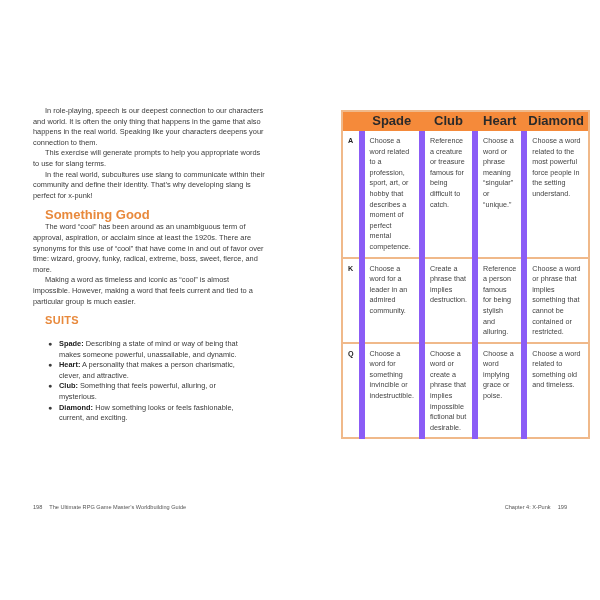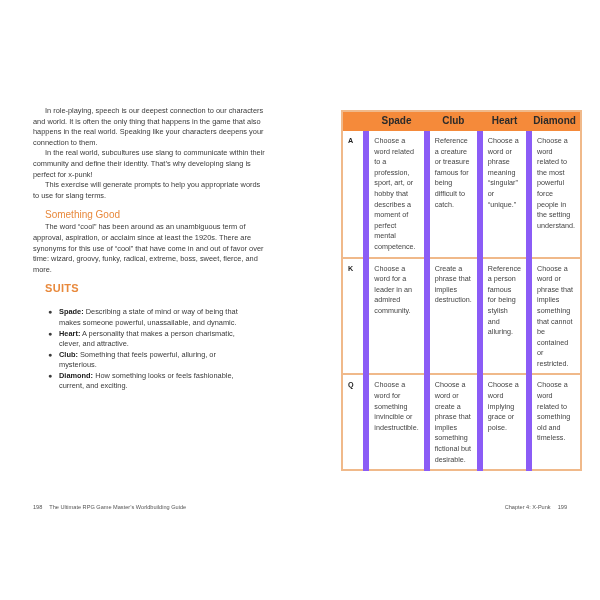--- a/index.html
+++ b/index.html
@@ -1,50 +1,51 @@
 <!DOCTYPE html>
 <html><head>
 <meta charset="utf-8">
 <style>
   html, body { margin:0; padding:0; }
   body { width:600px; height:600px; background:#ffffff; position:relative; overflow:hidden;
          font-family:"Liberation Sans", sans-serif; color:#3a3a3a; }
   .left { position:absolute; left:33px; top:106px; width:232px; font-size:7.4px; line-height:10.6px; }
   .left p { margin:0; text-indent:12px; }
-  .left h3 { margin:8px 0 1px 12px; font-size:10px; line-height:12px; color:#e8893c; font-weight:normal; }
+  .left h3 { margin:8px 0 1px 12px; font-size:13px; line-height:12px; color:#e8893c; font-weight:bold; }
   .left h4 { margin:8px 0 1px 12px; font-size:11px; line-height:10px; color:#e8893c; font-weight:bold; letter-spacing:0.3px; }
   .left ul { margin:14px; padding:0; list-style:none; }
   .left li { position:relative; padding-left:12px; }
   .left li .bullet { position:absolute; left:1px; top:0; font-size:7px; }
   .left li b { font-weight:bold; color:#222; }
   .footer { position:absolute; top:504px; font-size:5.6px; color:#555; }
   .footer-left { left:33px; }
   .footer-right { right:33px; }
   .footer .num { margin-right:7px; }
   .footer-right .num { margin-right:0; margin-left:7px; }
 
   table.cards { position:absolute; left:341px; top:110px; width:241px; border-collapse:collapse;
                 border:2px solid #f0b98a; font-size:7.2px; line-height:10.6px; }
-  table.cards th { background:#f58a3a; color:#2a2a2a; font-weight:bold; height:19px; padding:0 4px; text-align:center; font-size:10px; }
+  table.cards th { background:#f58a3a; color:#2a2a2a; font-weight:bold; height:19px; padding:0 4px; text-align:center; font-size:13px; }
   table.cards th.corner { width:32px; }
   table.cards td { vertical-align:top; padding:5px 5px 4px 5px; border-left:6px solid #8b5cf6; color:#444; }
   table.cards td.rank { font-weight:bold; color:#222; border-left:none; width:28px; }
   table.cards tr.row td { border-top:2px solid #f0b98a; }
   table.cards tr.first td { border-top:none; }
 </style>
 </head>
 <body>
 
 <div class="left">
   <p>In role-playing, speech is our deepest connection to our characters and world. It is often the only thing that happens in the game that also happens in the real world. Speaking like your characters deepens your connection to them.</p>
+  <p>This exercise will generate prompts to help you appropriate words to use for slang terms.</p>
   <p>In the real world, subcultures use slang to communicate within their community and define their identity. That’s why developing slang is perfect for x-punk!</p>
-  <p>This exercise will generate prompts to help you appropriate words to use for slang terms.</p>
 
   <h3>Something Good</h3>
   <p>The word “cool” has been around as an unambiguous term of approval, aspiration, or acclaim since at least the 1920s. There are synonyms for this use of “cool” that have come in and out of favor over time: wizard, groovy, funky, radical, extreme, boss, sweet, fierce, and more.</p>
+  <p>Making a word as timeless and iconic as “cool” is almost impossible. However, making a word that feels current and tied to a particular group is much easier.</p>
 
   <h4>SUITS</h4>
   <ul>
     <li><span class="bullet">●</span><b>Spade:</b><span> Describing a state of mind or way of being that makes someone powerful, unassailable, and dynamic.</span></li>
     <li><span class="bullet">●</span><b>Heart:</b><span> A personality that makes a person charismatic, clever, and attractive.</span></li>
     <li><span class="bullet">●</span><b>Club:</b><span> Something that feels powerful, alluring, or mysterious.</span></li>
     <li><span class="bullet">●</span><b>Diamond:</b><span> How something looks or feels fashionable, current, and exciting.</span></li>
   </ul>
 </div>
 
@@ -73,21 +74,21 @@
     <tr class="row">
       <td class="rank">K</td>
       <td>Choose a word for a leader in an admired community.</td>
       <td>Create a phrase that implies destruction.</td>
       <td>Reference a person famous for being stylish and alluring.</td>
       <td>Choose a word or phrase that implies something that cannot be contained or restricted.</td>
     </tr>
     <tr class="row">
       <td class="rank">Q</td>
       <td>Choose a word for something invincible or indestructible.</td>
-      <td>Choose a word or create a phrase that implies something fictional but desirable.</td>
+      <td>Choose a word or create a phrase that implies impossible fictional but desirable.</td>
       <td>Choose a word implying grace or poise.</td>
       <td>Choose a word related to something old and timeless.</td>
     </tr>
   </tbody>
 </table>
 
 <div class="footer footer-right">
   <span>Chapter 4: X-Punk</span><span class="num">199</span>
 </div>
 

